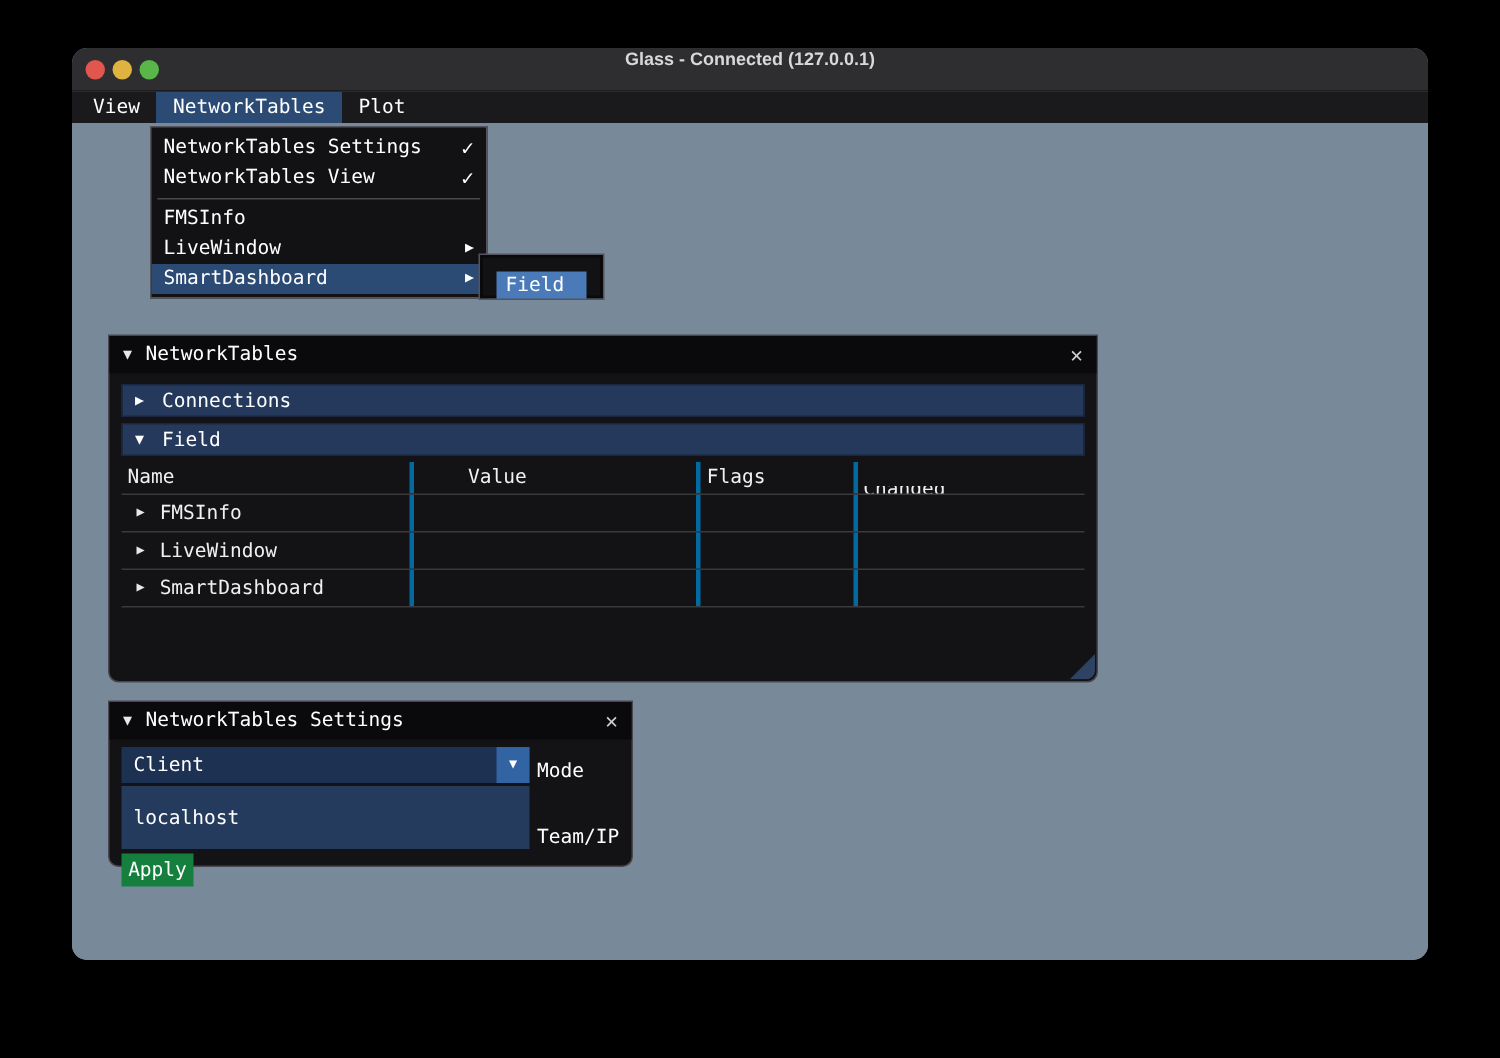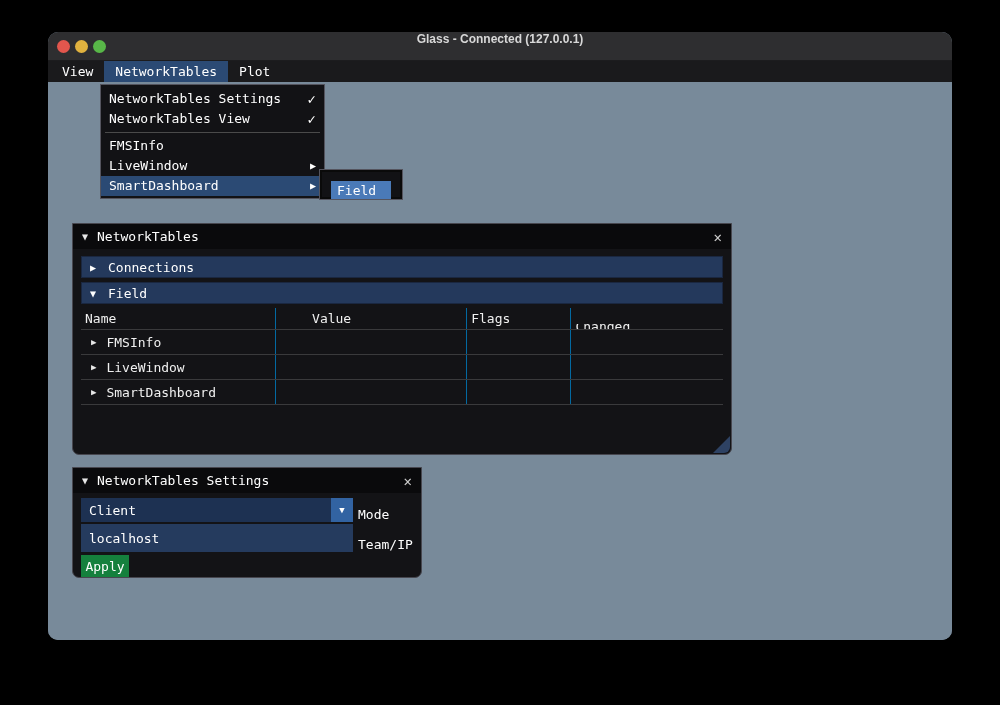--- a/index.html
+++ b/index.html
@@ -60,39 +60,39 @@
   .chead { height:22px; background:#24395c; border:1px solid #1a2740;
            display:flex; align-items:center; padding:0 8px; margin-bottom:4px;
            color:#fff; }
   .chead .tri { font-size:10px; margin-right:12px; }
 
   .table { margin-top:2px; }
   .trow { display:flex; border-bottom:1px solid #3a3a3c; }
   .trow.head { height:22px; }
   .trow.data { height:25px; }
   .tcell { display:flex; align-items:center; padding-left:4px; overflow:hidden;
-           border-right:1px solid #0369a1; color:#f0f0f0; }
+           border-right:3px solid #0369a1; color:#f0f0f0; }
   .tcell.c1 { width:206px; } .tcell.c2 { width:168px;margin-left:32px; }
   .tcell.c3 { width:110px; } .tcell.c4 { width:160px; border-right:none;margin-top:16px; }
   .tree { font-size:9px; margin:0 10px 0 6px; color:#e8e8e8; }
 
   .grip { position:absolute; right:1px; bottom:1px; width:0; height:0;
           border-left:17px solid transparent; border-bottom:17px solid #2e4263;
           border-bottom-right-radius:6px; }
 
   .setwin { left:24px; top:385px; width:350px; height:111px; }
   .setwin .body { padding:5px 8px; }
   .frow { display:flex; align-items:flex-end; }
   .combo { width:272px; height:24px; background:#1d3152; display:flex;
            align-items:center; }
   .combo .cval { flex:1; padding-left:8px; color:#fff; }
   .combo .cbtn { width:22px; height:24px; background:#3263a2; display:flex;
                  align-items:center; justify-content:center; color:#fff;
                  font-size:9px; }
-  .textinput { width:272px; height:28px; background:#253b5e; color:#fff;
+  .textinput { width:272px; height:42px; background:#253b5e; color:#fff;
                border:none; padding-left:8px; font:13px "DejaVu Sans Mono",monospace;
                margin-top:2px; }
   .flabel { margin-left:5px; color:#fff; }
   .btn { margin-top:3px; width:48px; height:22px; background:#15803d;
          color:#fff; display:flex; align-items:center; justify-content:center; }
 </style>
 </head>
 <body>
 
 <div class="screen">

